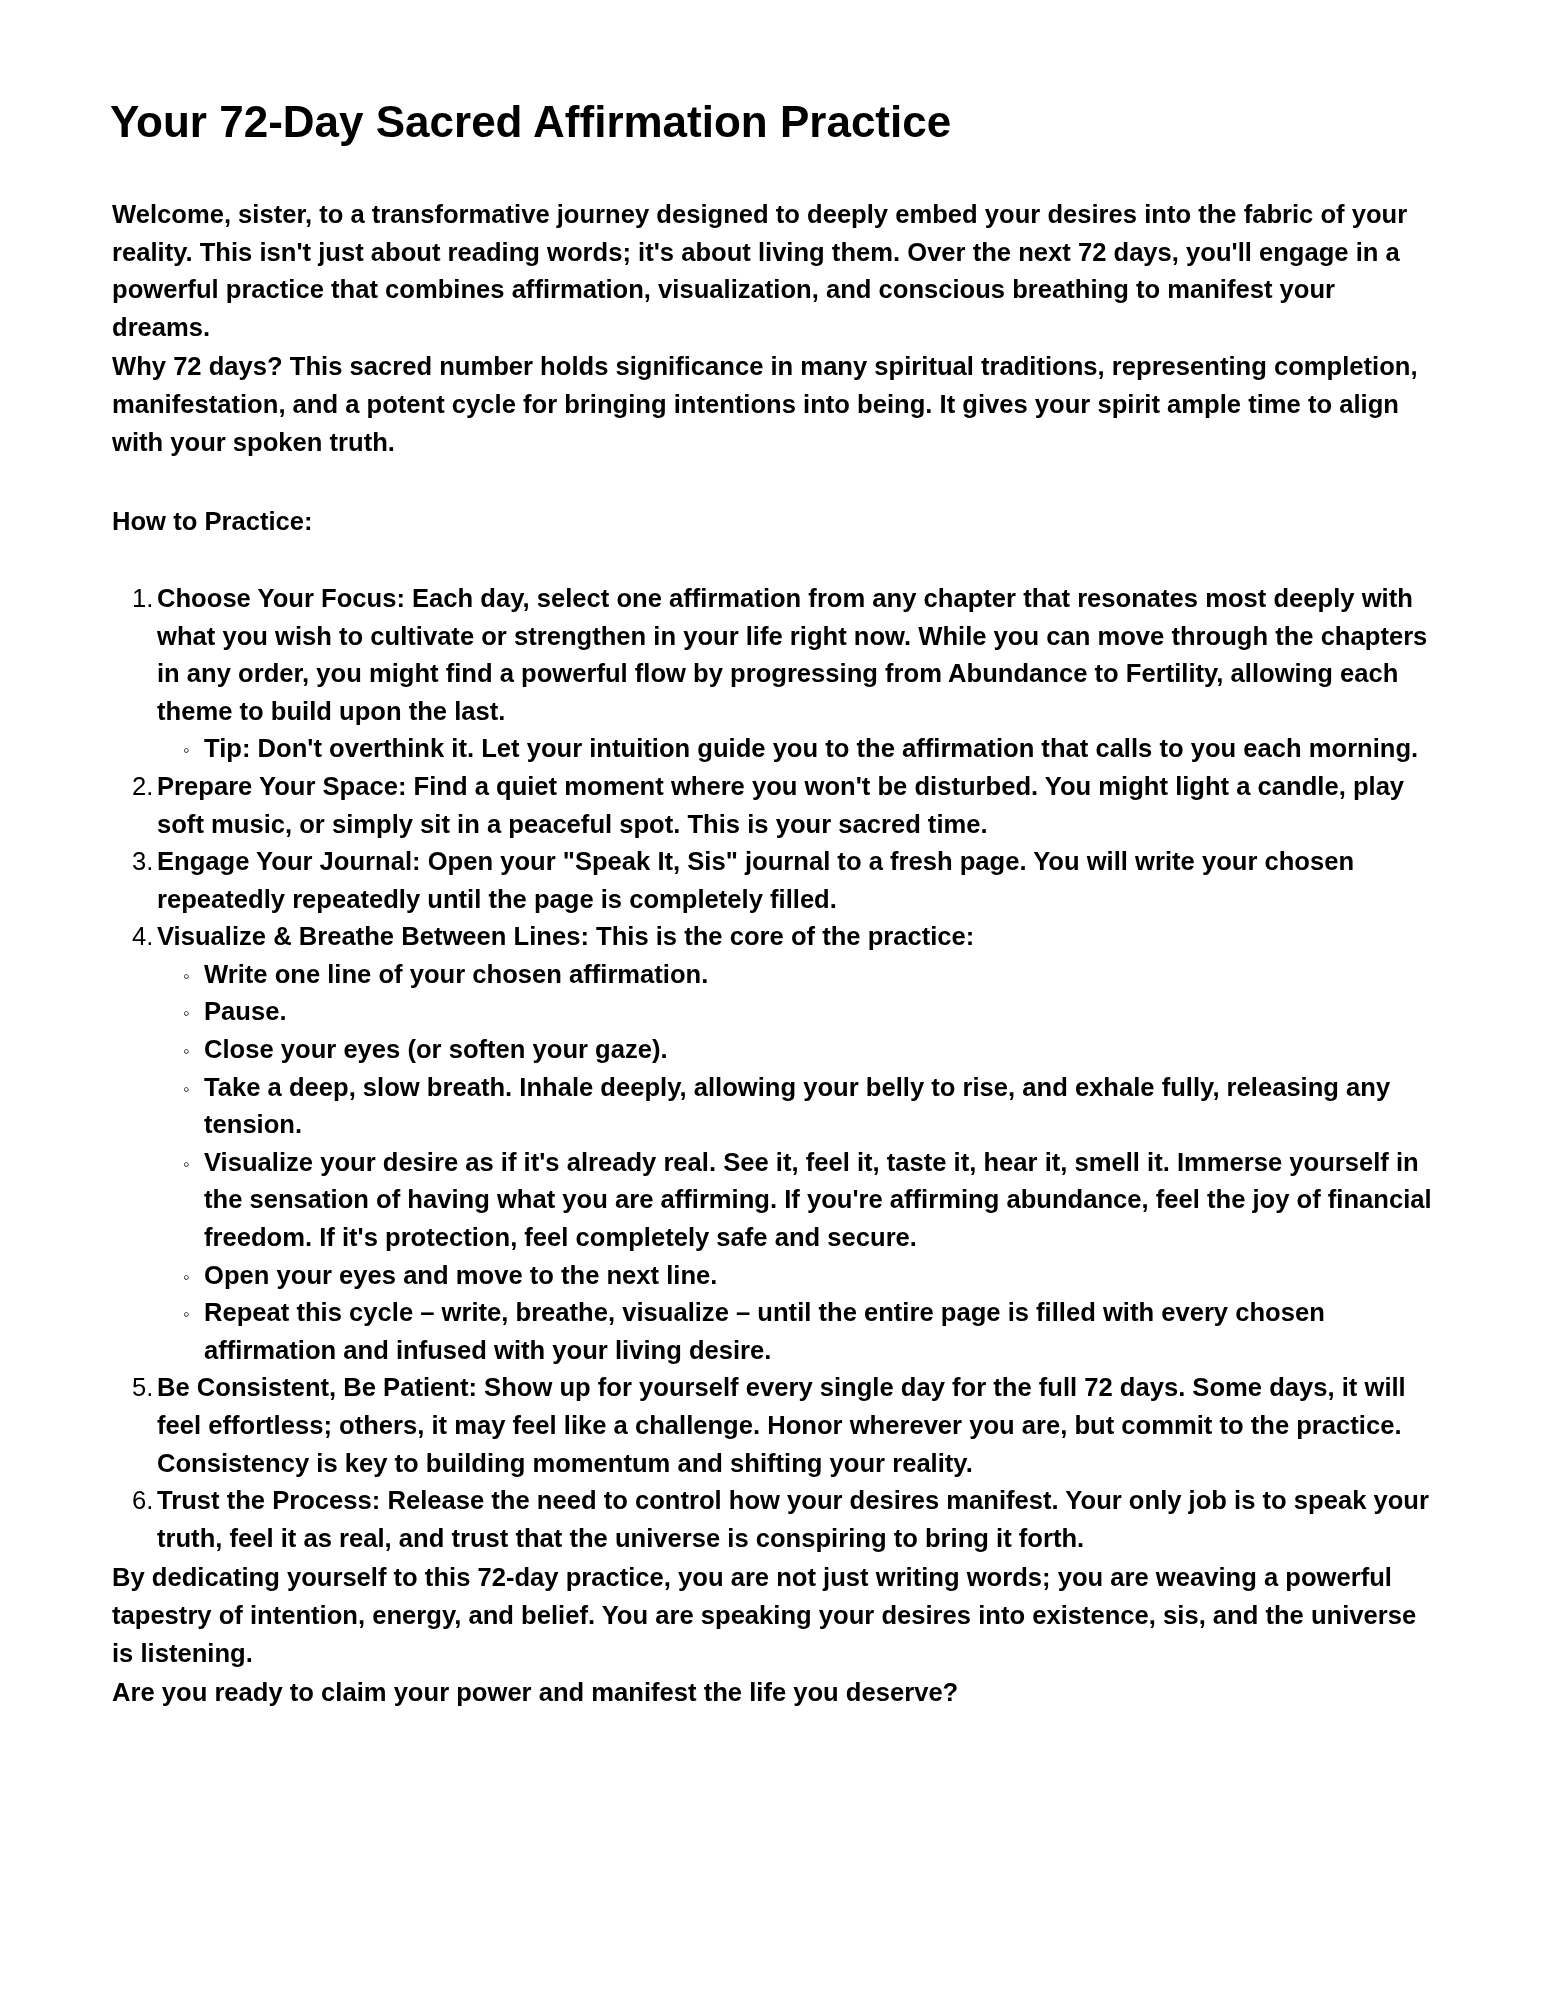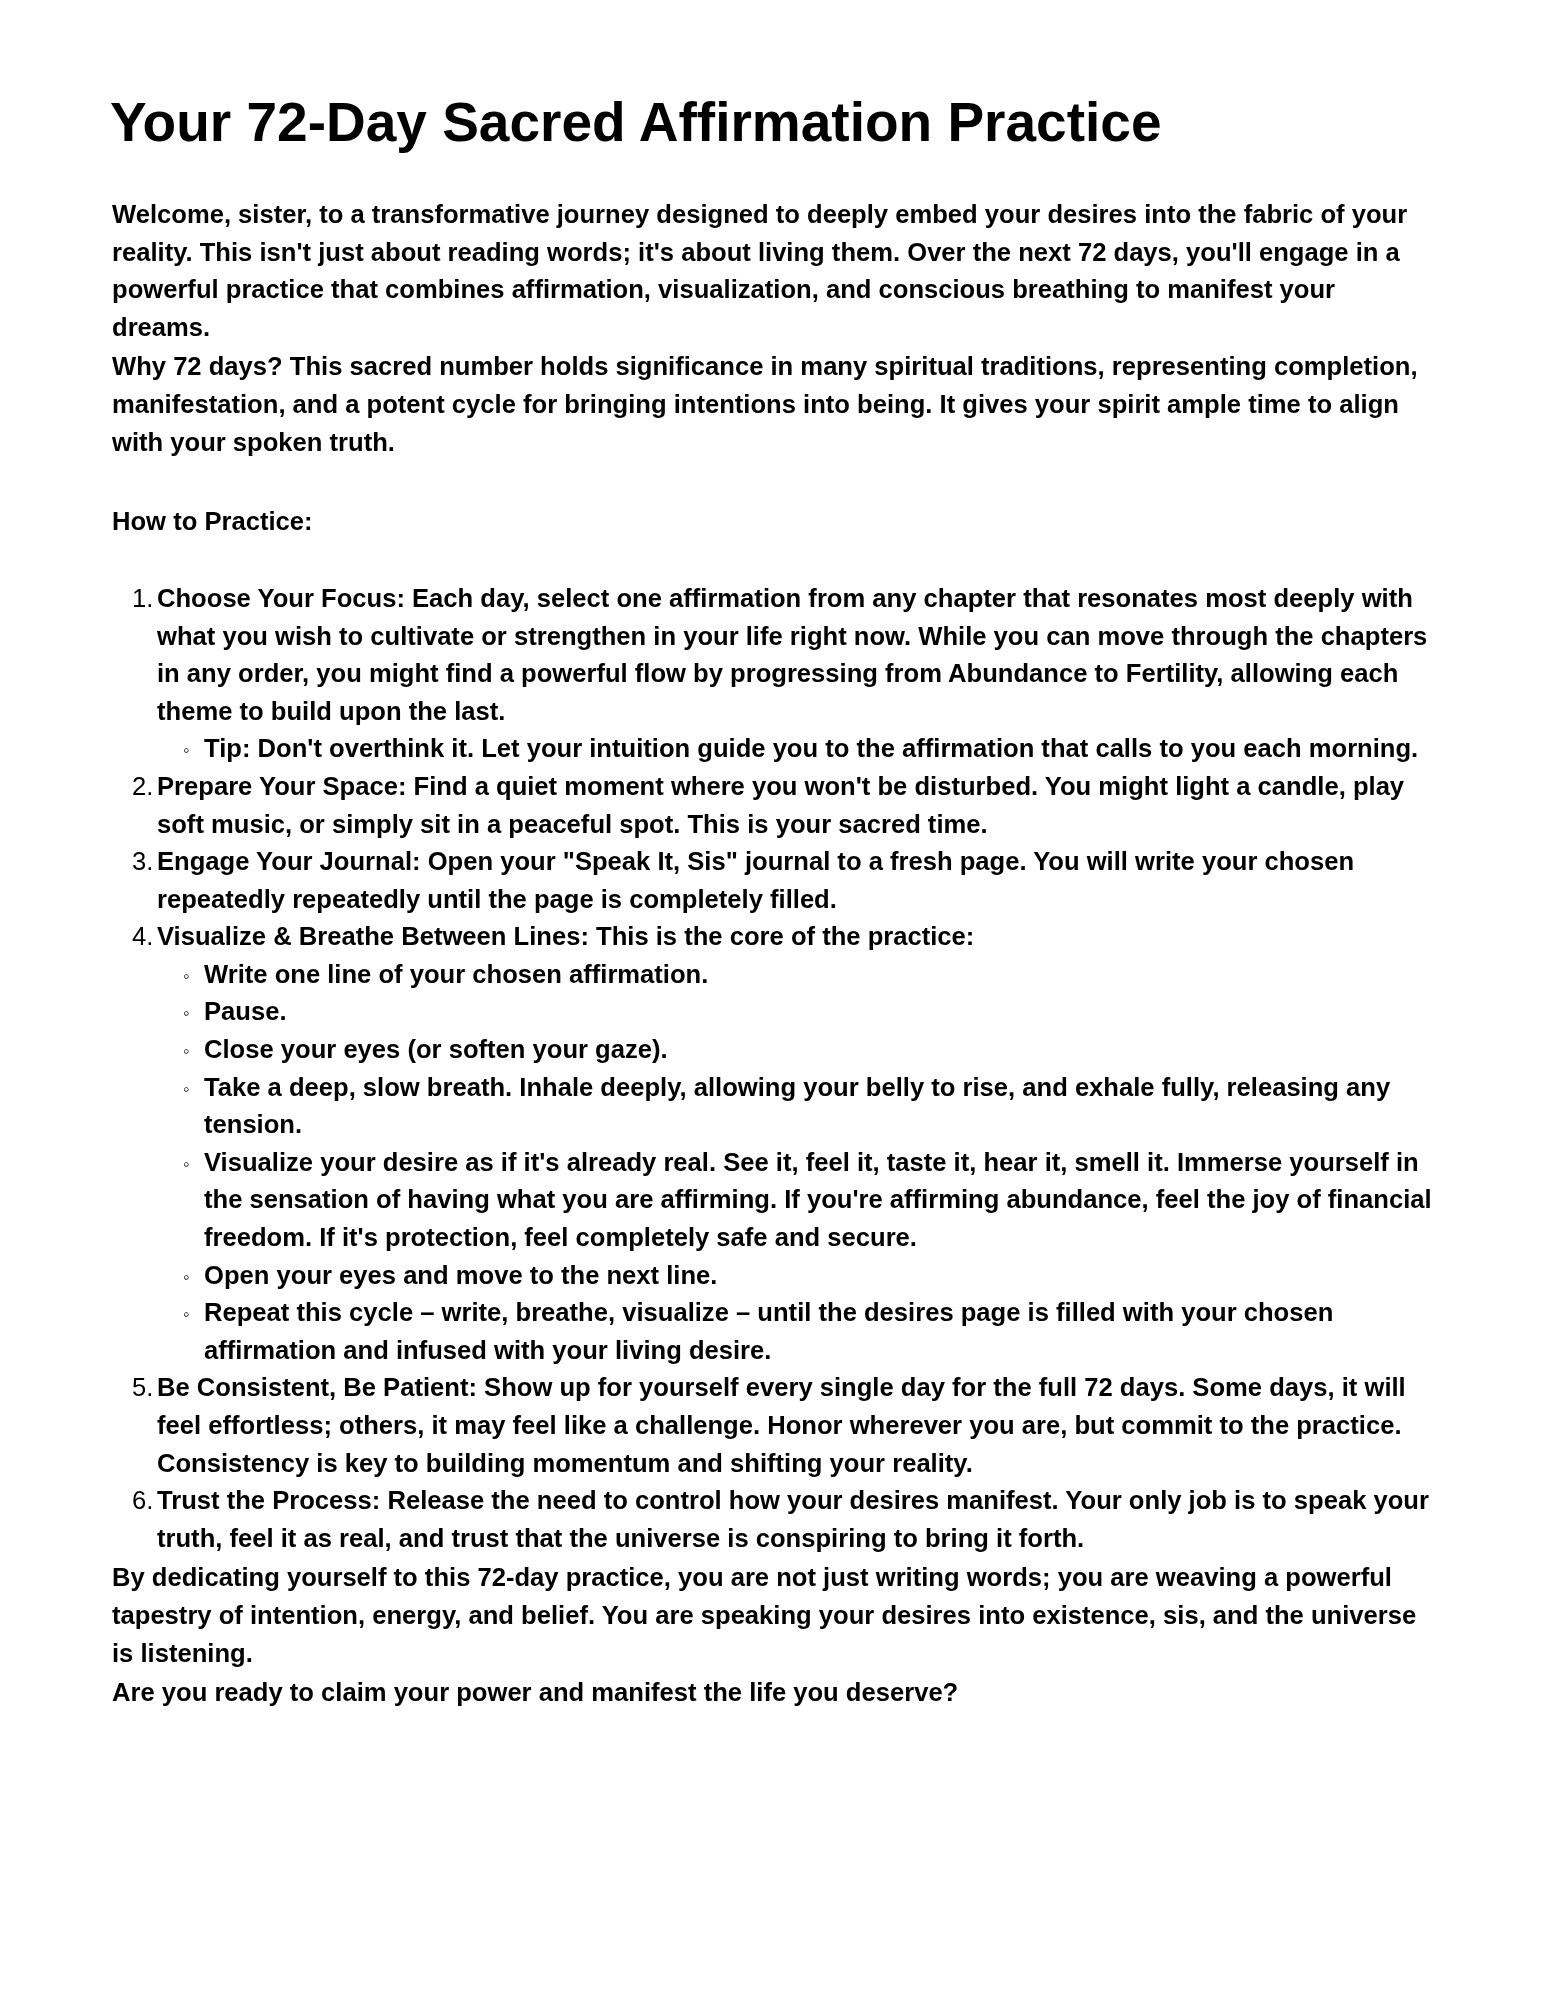--- a/index.html
+++ b/index.html
@@ -19,21 +19,21 @@
       position: absolute;
       left: 110px;
       top: 0;
       width: 1330px;
     }
     .title {
       position: absolute;
       left: 0;
       top: 96px;
       margin: 0;
-      font-size: 55px;
+      font-size: 44px;
       font-weight: bold;
       line-height: 52px;
       white-space: nowrap;
     }
     .body-flow {
       position: absolute;
       left: 0;
       top: 194px;
       width: 1330px;
       font-size: 25.6px;
@@ -137,21 +137,21 @@
           <li>
             <span class="bullet">◦</span>
             <span>Visualize your desire as if it's already real. See it, feel it, taste it, hear it, smell it. Immerse yourself in the sensation of having what you are affirming. If you're affirming abundance, feel the joy of financial freedom. If it's protection, feel completely safe and secure.</span>
           </li>
           <li>
             <span class="bullet">◦</span>
             <span>Open your eyes and move to the next line.</span>
           </li>
           <li>
             <span class="bullet">◦</span>
-            <span>Repeat this cycle – write, breathe, visualize – until the desires page is filled with your chosen affirmation and infused with your living desire.</span>
+            <span>Repeat this cycle – write, breathe, visualize – until the entire page is filled with every chosen affirmation and infused with your living desire.</span>
           </li>
         </ul>
       </li>
 
       <li>
         <span class="num">5.</span>
         <span>Be Consistent, Be Patient: Show up for yourself every single day for the full 72 days. Some days, it will feel effortless; others, it may feel like a challenge. Honor wherever you are, but commit to the practice. Consistency is key to building momentum and shifting your reality.</span>
       </li>
 
       <li>

